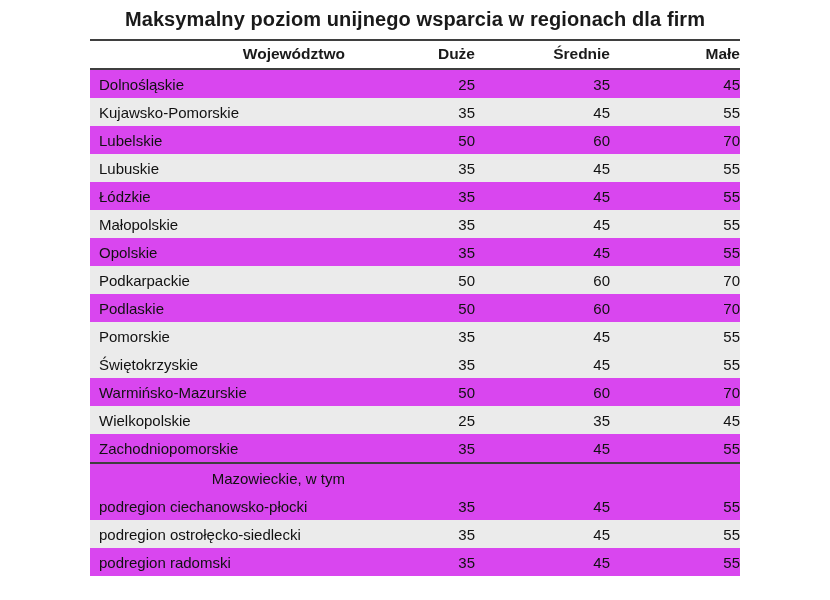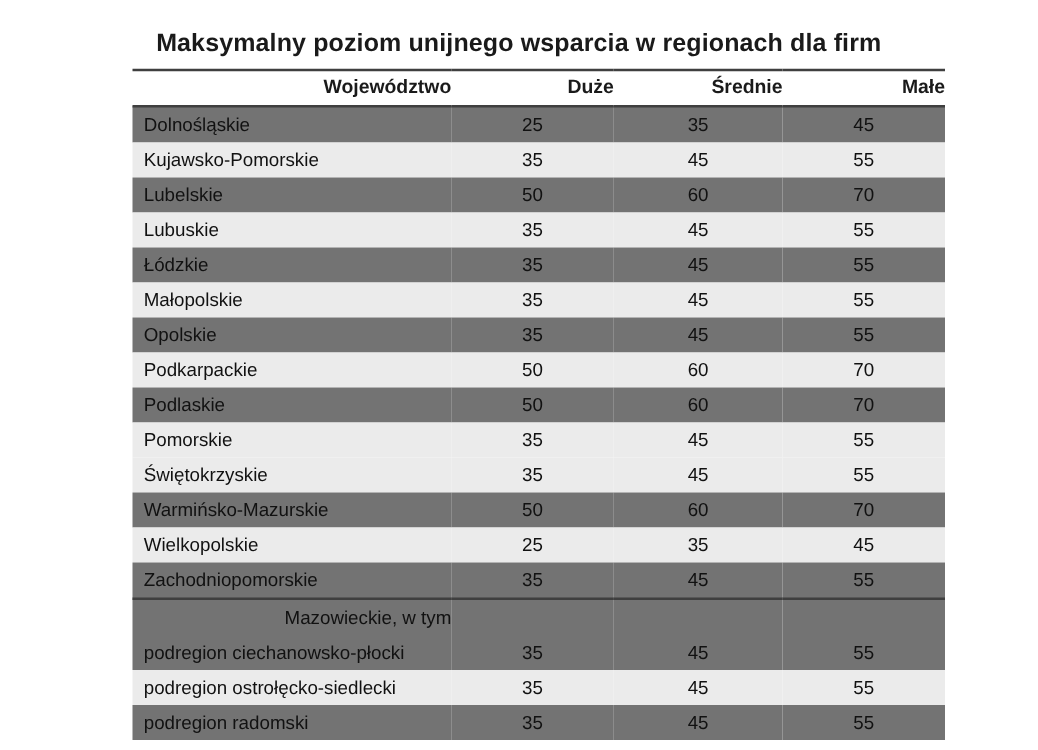--- a/index.html
+++ b/index.html
@@ -12,21 +12,21 @@
     background: #ffffff;
     font-family: "Liberation Sans", sans-serif;
     color: #111111;
     overflow: hidden;
   }
   .page {
     position: relative;
     width: 830px;
     height: 600px;
     box-sizing: border-box;
-    padding: 16px;
+    padding: 0;
   }
   .title {
     text-align: center;
     font-size: 20px;
     font-weight: bold;
     color: #1a1a1a;
     padding: 8px 0 8px 0;
     letter-spacing: 0.1px;
   }
   .table-wrap {
@@ -56,27 +56,27 @@
     font-size: 15px;
     padding: 3px 0 3px 0;
     height: 22px;
     color: #111111;
   }
   td.region {
     text-align: left;
     padding-left: 9px;
   }
   td.num {
-    text-align: center;
+    text-align: right;
   }
   tr.alt td {
     background: #ebebeb;
   }
   tr.plain td {
-    background: #737373;
+    background: #d946ef;
   }
   tr.group-sep td {
     border-top: 2.5px solid #3f3f3f;
   }
   .mazowieckie-label {
     text-align: right;
     padding-left: 9px;
   }
 </style>
 </head>

